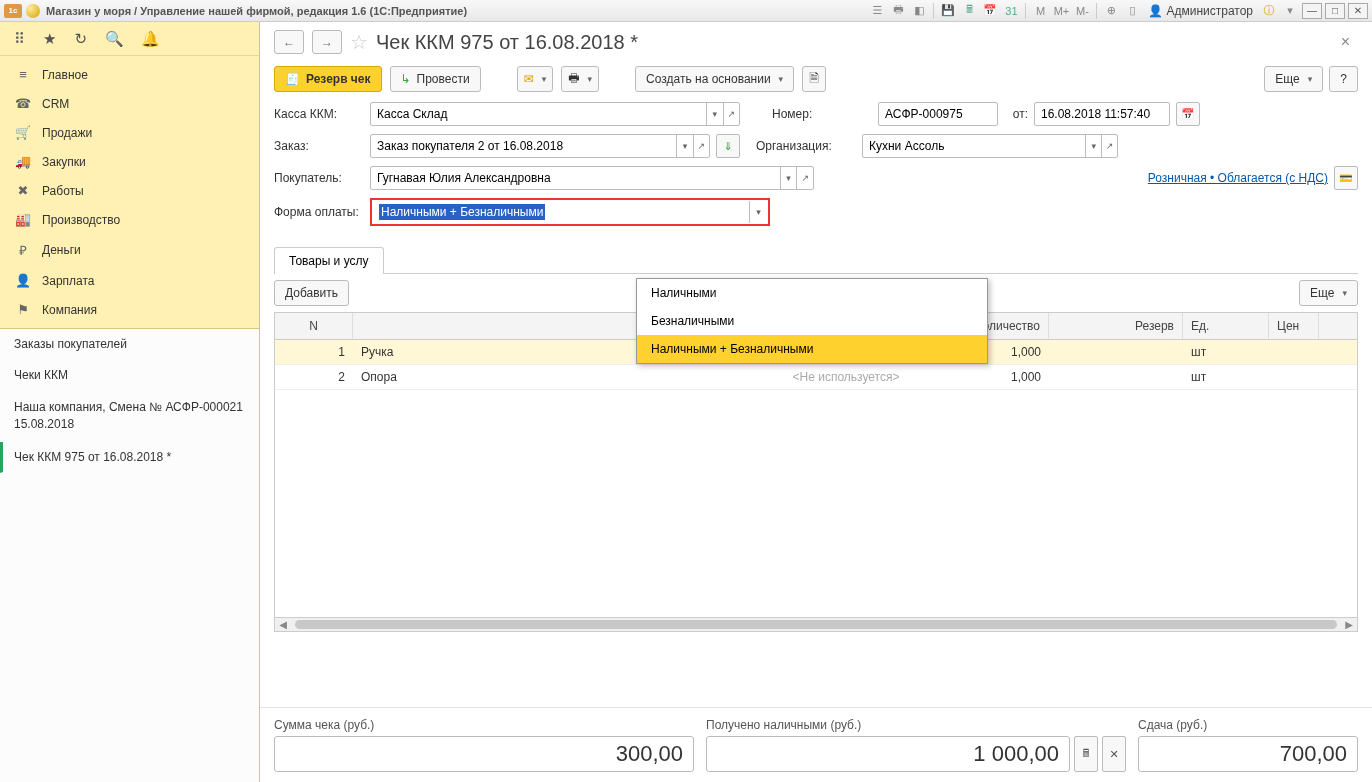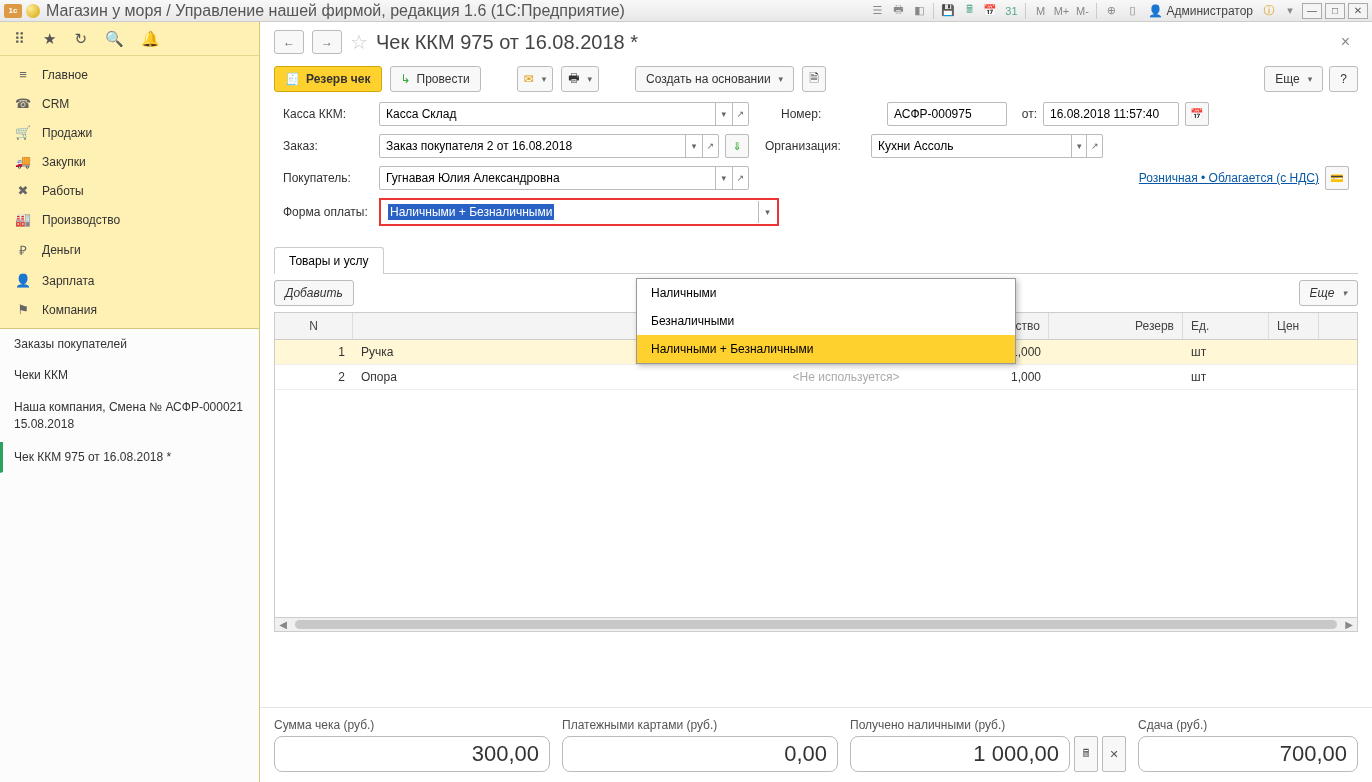--- a/index.html
+++ b/index.html
@@ -2,21 +2,21 @@
 <html><head>
 <meta charset="utf-8">
 <style>
 * { box-sizing: border-box; margin: 0; padding: 0; }
 body { font-family: Arial, sans-serif; font-size: 12px; background: #fff; overflow: hidden; width: 1372px; height: 782px; }
 
 
 .titlebar { height: 22px; background: linear-gradient(#f8f8f8,#e8e8e8); border-bottom: 1px solid #ccc; display: flex; align-items: center; padding: 0 4px; }
 .titlebar .logo1c { width: 18px; height: 14px; background:#d94; border-radius:2px; color:#fff; font-size:8px; text-align:center; line-height:14px; font-weight:bold; margin-right:4px; }
 .titlebar .circle { width:14px; height:14px; background: radial-gradient(circle at 30% 30%, #ffeb99, #d4a500); border-radius:50%; margin-right:6px; }
-.titlebar-text { color:#555; font-size:16px; }
+.titlebar-text { color:#555; font-size:11px;font-weight:bold; }
 .titlebar-right { margin-left:auto; display:flex; align-items:center; gap:3px; }
 .tb-icon { width:18px; height:18px; display:flex; align-items:center; justify-content:center; color:#888; font-size:11px; }
 .tb-sep { width:1px; height:16px; background:#ccc; margin:0 2px;}
 .admin { display:flex; align-items:center; gap:3px; color:#444; font-size:12px; padding:0 4px;}
 .winbtn { width:20px; height:16px; border:1px solid #aaa; background:#f4f4f4; display:flex; align-items:center; justify-content:center; font-size:10px; color:#555;}
 
 
 .container { display:flex; height:760px; }
 .sidebar { width:260px; background:#fff0b3; border-right:1px solid #d4c97a; display:flex; flex-direction:column; }
 .sb-toolbar { height:34px; display:flex; align-items:center; gap:18px; padding:0 14px; border-bottom:1px solid #e4d88a;}
@@ -37,43 +37,43 @@
 .doc-title { font-size:20px; color:#444; }
 .close-x { margin-left:auto; font-size:16px; color:#888; padding:0 8px; cursor:pointer; }
 
 .cmdbar { display:flex; align-items:center; gap:8px; padding:4px 14px; }
 .btn { height:26px; border:1px solid #bbb; background:#f8f8f8; border-radius:3px; padding:0 10px; display:flex; align-items:center; gap:6px; color:#333; cursor:pointer; font-size:12px;}
 .btn.yellow { background:#ffd12e; border-color:#d4a800; font-weight:bold; }
 .btn.small { padding:0 6px; }
 .dropdown-arrow { font-size:9px; color:#666; margin-left:2px;}
 .cmdbar-right { margin-left:auto; display:flex; gap:6px; }
 
-.form-area { padding:6px 23px; }
+.form-area { padding:6px 14px; }
 .form-row { display:flex; align-items:center; margin-bottom:8px; gap:6px; }
 .lbl { color:#333; font-size:12px; }
 .lbl-kassa { width:90px; }
 .lbl-zakaz { width:90px; }
 .lbl-pokup { width:90px; }
 .lbl-forma { width:90px; }
 .input-combo { height:24px; border:1px solid #bbb; background:#fff; display:flex; align-items:center; border-radius:2px; }
 .input-combo input { border:none; outline:none; padding:0 6px; font-size:12px; width:100%; background:transparent; }
 .combo-btn { width:18px; height:100%; border-left:1px solid #bbb; display:flex; align-items:center; justify-content:center; font-size:9px; color:#666; cursor:pointer;}
 .icon-btn { width:24px; height:24px; border:1px solid #bbb; border-radius:2px; display:flex; align-items:center; justify-content:center; background:#f8f8f8; color:#555; cursor:pointer; font-size:11px;}
 
 .red-box { border:2px solid #e33; padding:1px; display:flex; align-items:center; }
 .highlighted-val { background:#2962c4; color:#fff; padding:1px 2px; }
 
-.dropdown-menu { position:absolute; left:376px; top:256px; width:380px; background:#fff; border:1px solid #999; box-shadow:2px 2px 6px rgba(0,0,0,0.25); z-index:100;}
+.dropdown-menu { position:absolute; left:376px; top:256px; width:352px; background:#fff; border:1px solid #999; box-shadow:2px 2px 6px rgba(0,0,0,0.25); z-index:100;}
 .dd-item { padding:7px 14px; cursor:pointer; }
 .dd-item.sel { background:#ffd12e; }
 
 .tabs-row { display:flex; border-bottom:1px solid #ccc; margin:6px 14px 0; }
 .tab { padding:6px 14px; border:1px solid #ccc; border-bottom:none; background:#fff; border-radius:3px 3px 0 0; margin-right:2px; position:relative; top:1px; cursor:pointer;}
 
-.grid-cmdbar { display:flex; align-items:center; gap:6px; padding:6px 14px;font-style:italic; }
+.grid-cmdbar { display:flex; align-items:center; gap:6px; padding:6px 14px; }
 
 .grid-wrap { margin:0 14px; border:1px solid #ccc; height:320px; display:flex; flex-direction:column; overflow:hidden; }
 .grid-head { display:flex; background:#f4f4f4; border-bottom:1px solid #ccc; }
 .gh { padding:6px 8px; border-right:1px solid #ddd; font-size:12px; color:#444; }
 .gc-n { width:78px; text-align:center;}
 .gc-nom { width:408px; }
 .gc-part { width:170px; text-align:center;}
 .gc-qty { width:118px; text-align:right;}
 .gc-res { width:134px; text-align:right;}
 .gc-ed { width:86px; }
@@ -85,21 +85,21 @@
 .placeholder { color:#aaa; }
 .scroll-track { height:14px; background:#f0f0f0; border-top:1px solid #ccc; display:flex; }
 .scroll-arrow { width:16px; text-align:center; color:#888; font-size:10px; line-height:14px;}
 .scroll-thumb { flex:1; background:#c8c8c8; border-radius:6px; margin:2px 4px;}
 
 .footer { padding:10px 14px; display:flex; gap:12px; border-top:1px solid #e5e5e5; margin-top:auto;}
 .footer-col { flex:1; }
 .footer-col.narrow { flex:0 0 220px; }
 .footer-lbl { font-size:12px; color:#555; margin-bottom:4px; }
 .footer-row { display:flex; align-items:center; gap:4px; }
-.footer-val { height:36px; border:1px solid #bbb; border-radius:8px; display:flex; align-items:center; justify-content:flex-end; padding:0 10px; font-size:22px; color:#333; flex:1;}
+.footer-val { height:36px; border:1px solid #bbb; border-radius:3px; display:flex; align-items:center; justify-content:flex-end; padding:0 10px; font-size:22px; color:#333; flex:1;}
 .link { color:#0a58a5; text-decoration:underline; cursor:pointer; }
 </style>
 </head>
 <body>
 
 <div class="titlebar">
   <div class="logo1c">1c</div>
   <div class="circle"></div>
   <div class="titlebar-text">Магазин у моря / Управление нашей фирмой, редакция 1.6  (1С:Предприятие)</div>
   <div class="titlebar-right">
@@ -254,30 +254,30 @@
       <div class="form-row">
         <div class="lbl lbl-zakaz">Заказ:</div>
         <div class="input-combo" style="width:340px">
           <input value="Заказ покупателя 2 от 16.08.2018" style="">
           <div class="combo-btn">▾</div>
           <div class="combo-btn">↗</div>
         </div>
         <div class="icon-btn" style="color:#3a3;">⇓</div>
         <div style="width:4px"></div>
         <div class="lbl" style="width:100px">Организация:</div>
-        <div class="input-combo" style="width:232px">
+        <div class="input-combo" style="width:256px">
           <input value="Кухни Ассоль" style="">
           <div class="combo-btn">▾</div>
           <div class="combo-btn">↗</div>
         </div>
       </div>
 
       <div class="form-row">
         <div class="lbl lbl-pokup">Покупатель:</div>
-        <div class="input-combo" style="width:370px">
+        <div class="input-combo" style="width:444px">
           <input value="Гугнавая Юлия Александровна" style="">
           <div class="combo-btn">▾</div>
           <div class="combo-btn">↗</div>
         </div>
         <div style="flex:1"></div>
         <span class="link">Розничная • Облагается (с НДС)</span>
         <div class="icon-btn">💳</div>
       </div>
 
       <div class="form-row">
@@ -356,24 +356,20 @@
         <div class="scroll-arrow">▶</div>
       </div>
     </div>
 
     <div class="footer">
       <div class="footer-col">
         <div class="footer-lbl">Сумма чека (руб.)</div>
         <div class="footer-val">300,00</div>
       </div>
       <div class="footer-col">
-        <div class="footer-lbl">Платежными картами (руб.)</div>
-        <div class="footer-val">0,00</div>
-      </div>
-      <div class="footer-col">
         <div class="footer-lbl">Получено наличными (руб.)</div>
         <div class="footer-row">
           <div class="footer-val">1 000,00</div>
           <div class="icon-btn" style="height:36px">🖩</div>
           <div class="icon-btn" style="height:36px">✕</div>
         </div>
       </div>
       <div class="footer-col narrow">
         <div class="footer-lbl">Сдача (руб.)</div>
         <div class="footer-val">700,00</div>

